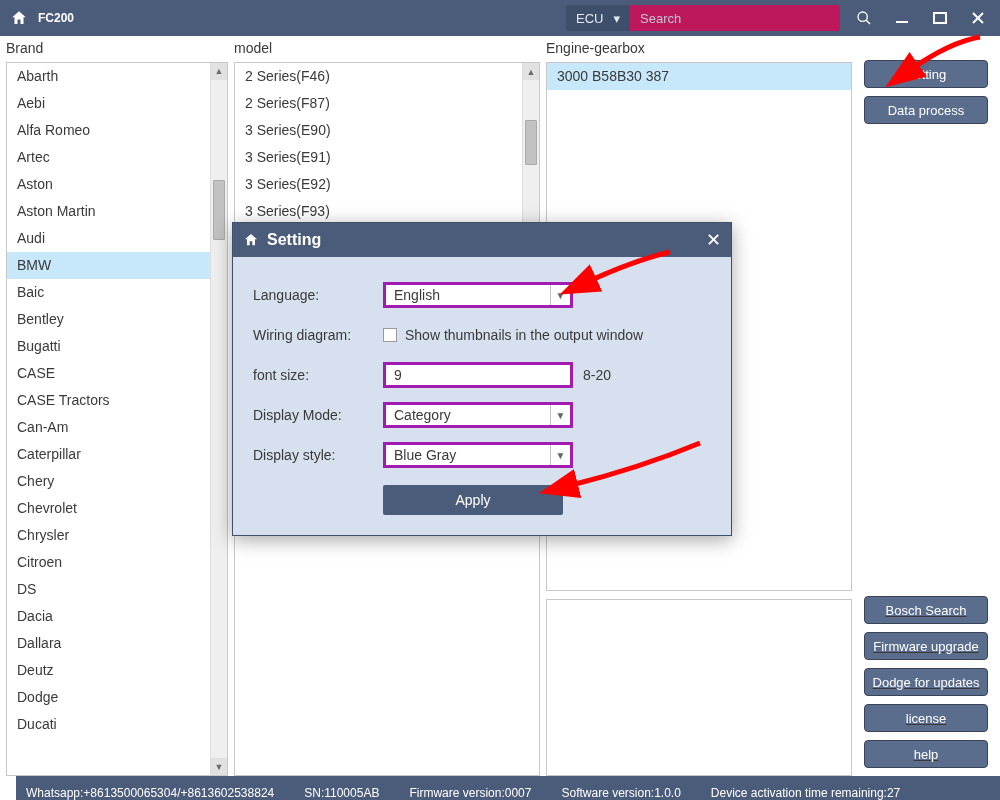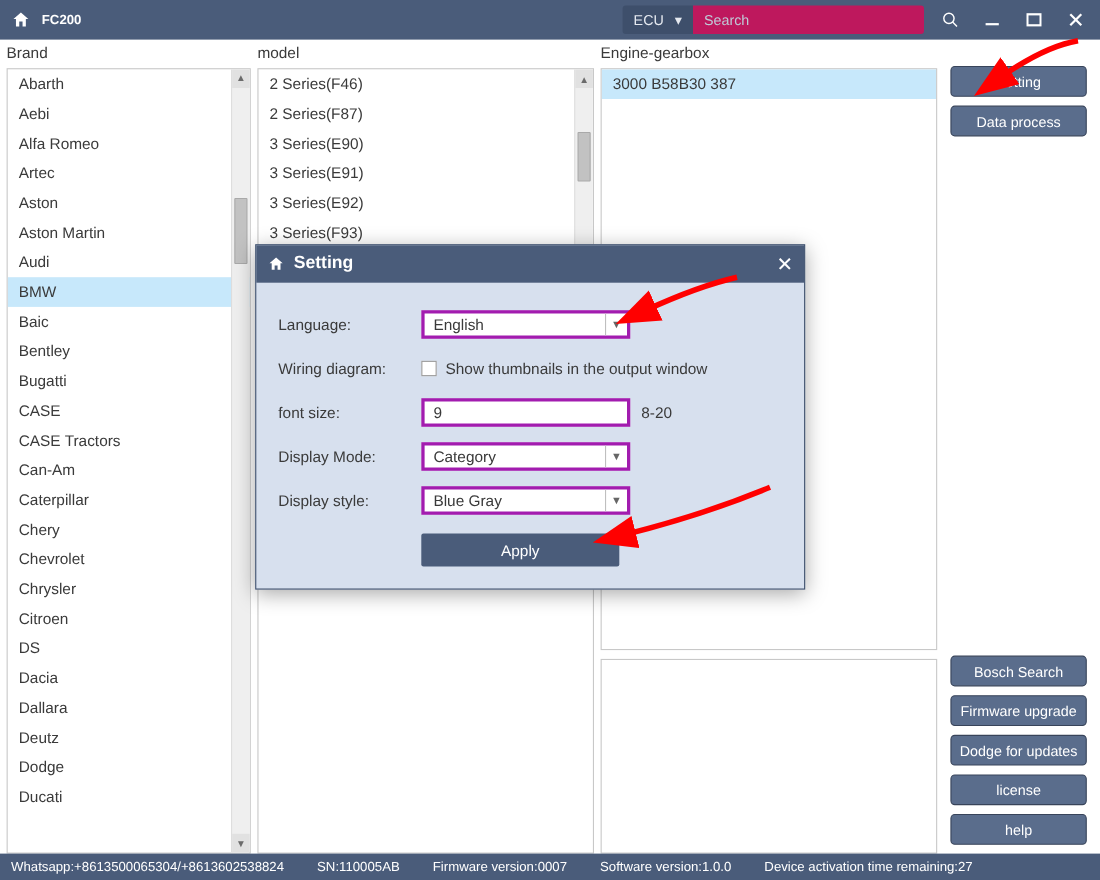--- a/index.html
+++ b/index.html
@@ -90,27 +90,27 @@
     border: 1px solid var(--panel-border); background: #fff;
     margin-top: 8px; height: 354px;
   }
 
   
   .side-btn {
     width: 124px; height: 28px; border-radius: 4px;
     background: var(--btn-bg); color: #fff; border: 1px solid #38445a;
     font-size: 13px; display: flex; align-items: center; justify-content: center;
   }
-  .col-right .bottom-group { margin-top: auto; margin-bottom: 8px; display:flex; flex-direction:column; gap:8px; align-items:center;}
+  .col-right .bottom-group { margin-top: auto; margin-bottom: 8px; display:flex; flex-direction:column; gap:8px; align-items:center;text-decoration:underline;}
 
   
   .statusbar {
-    position: absolute; left: 0; right: 0; bottom: 0; height: 24px;
+    position: absolute; left: 16px; right: 0; bottom: 0; height: 24px;
     background: var(--bar); color: #fff; font-size: 12px;
-    display: flex; align-items: center; padding: 0 10px; gap: 30px;
+    display: flex; align-items: flex-end; padding: 0 10px; gap: 30px;
   }
   .statusbar span:first-child { flex: 0 0 auto; }
 
   
   .dialog {
     position: absolute; left: 232px; top: 222px; width: 500px;
     background: #d7e0ee; border: 1px solid #3e4f6b;
     box-shadow: 0 4px 18px rgba(0,0,0,0.35);
   }
   .dialog-title {

